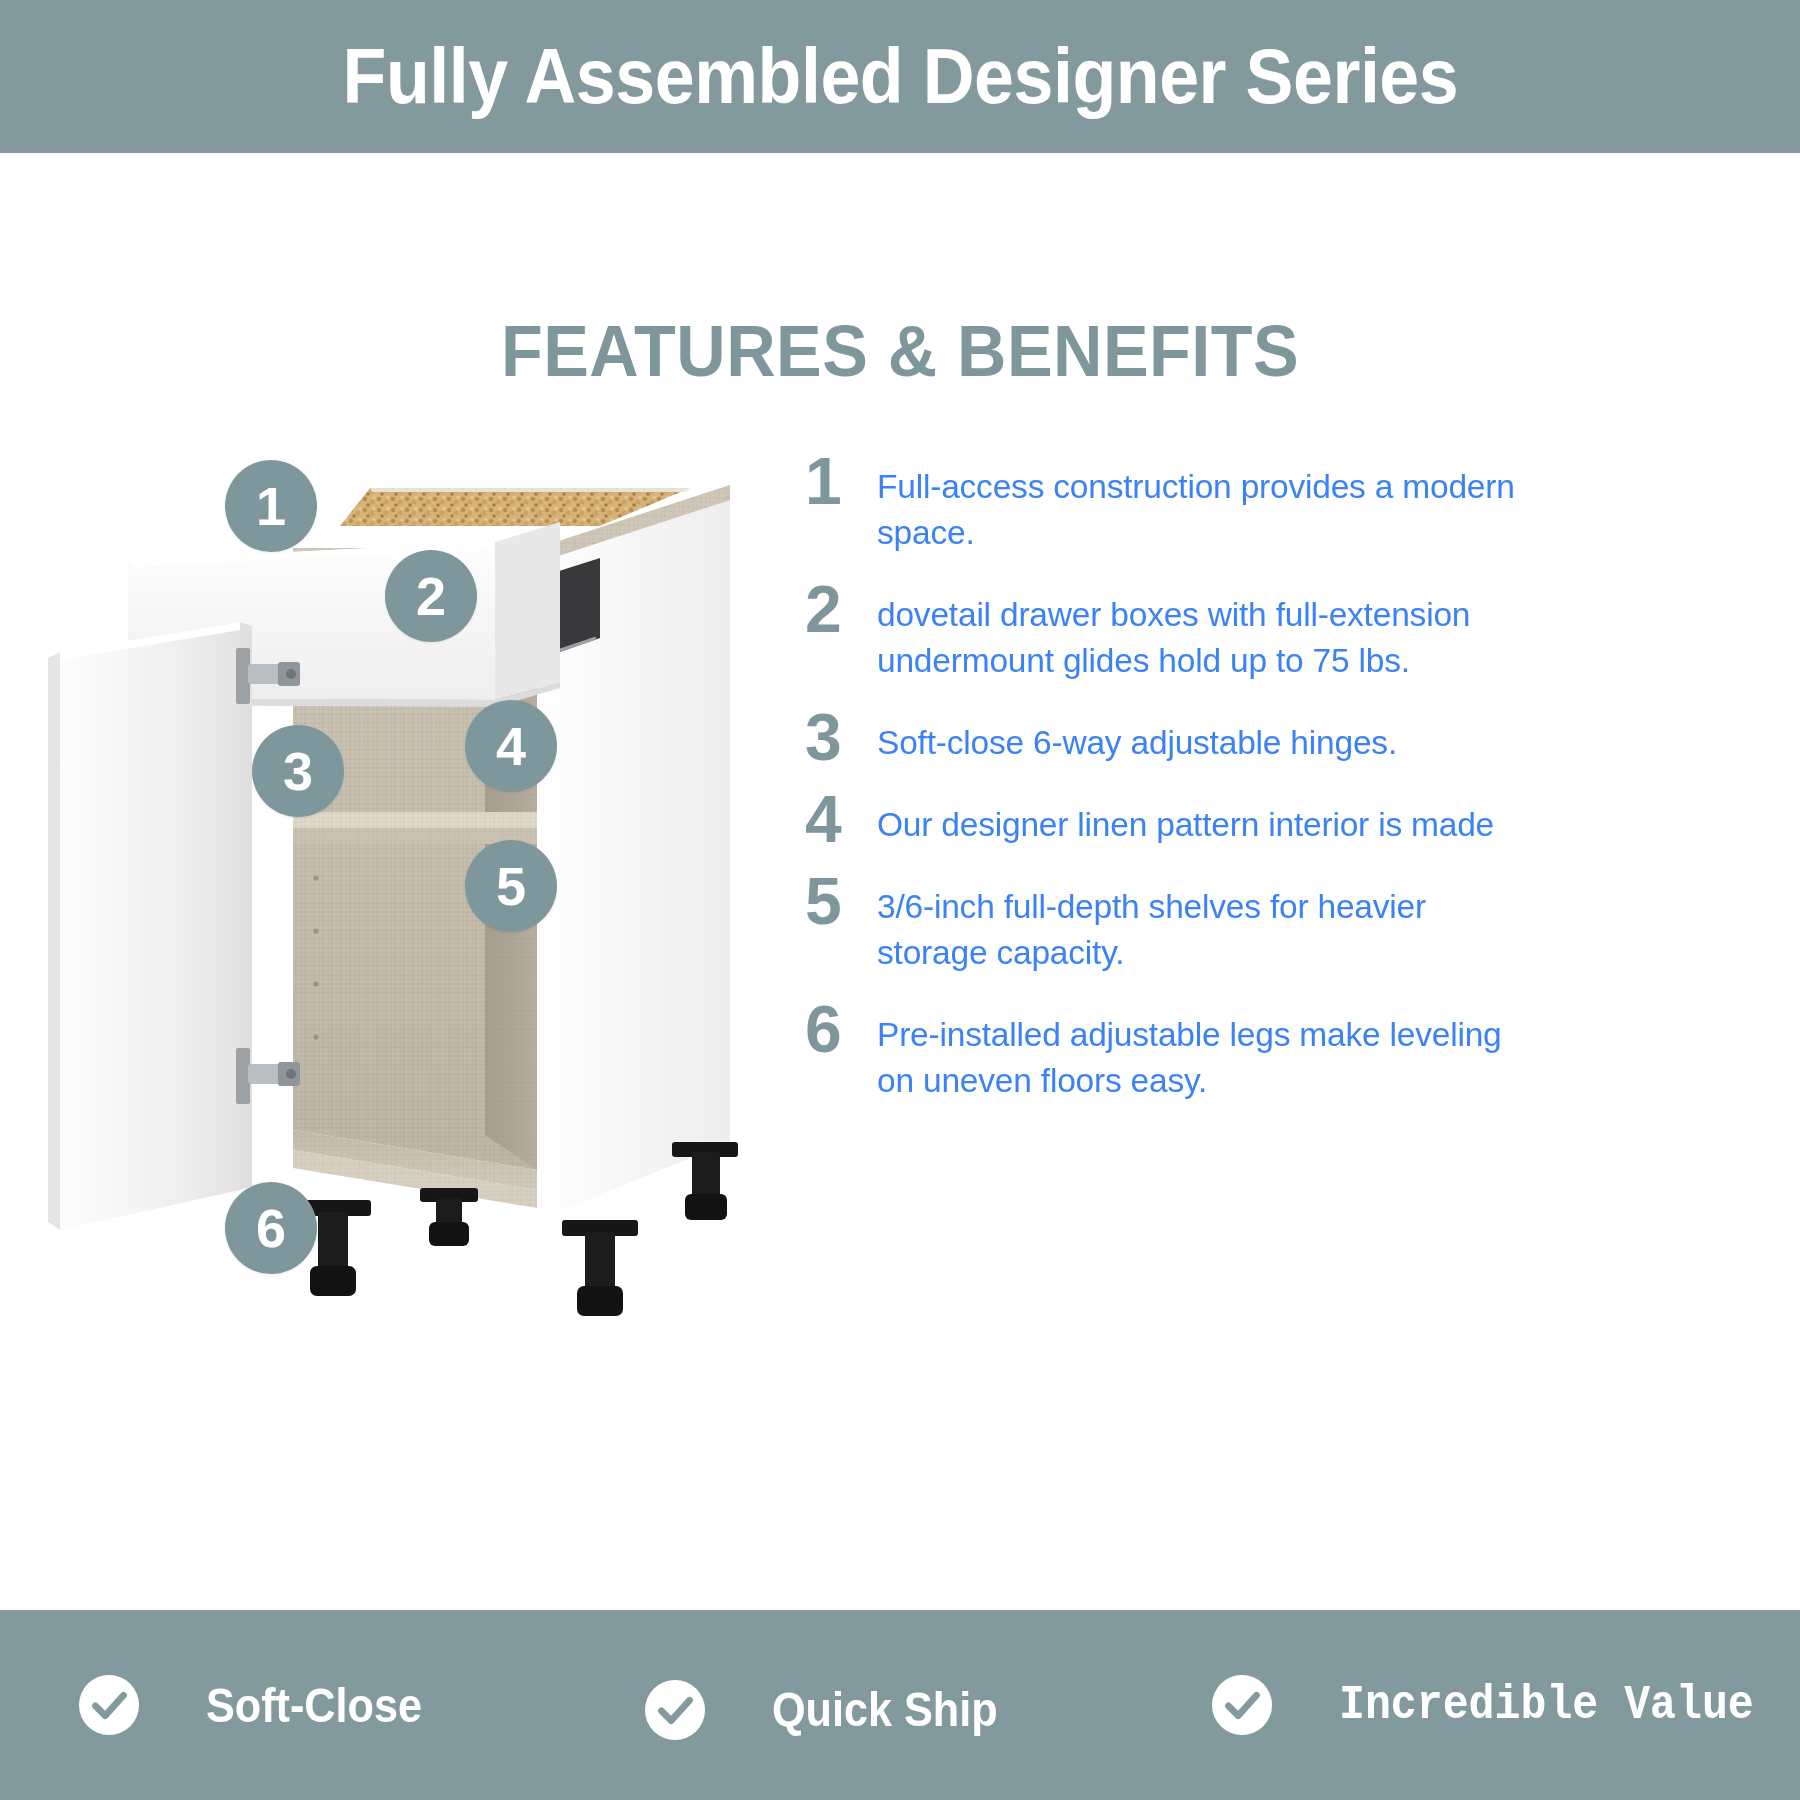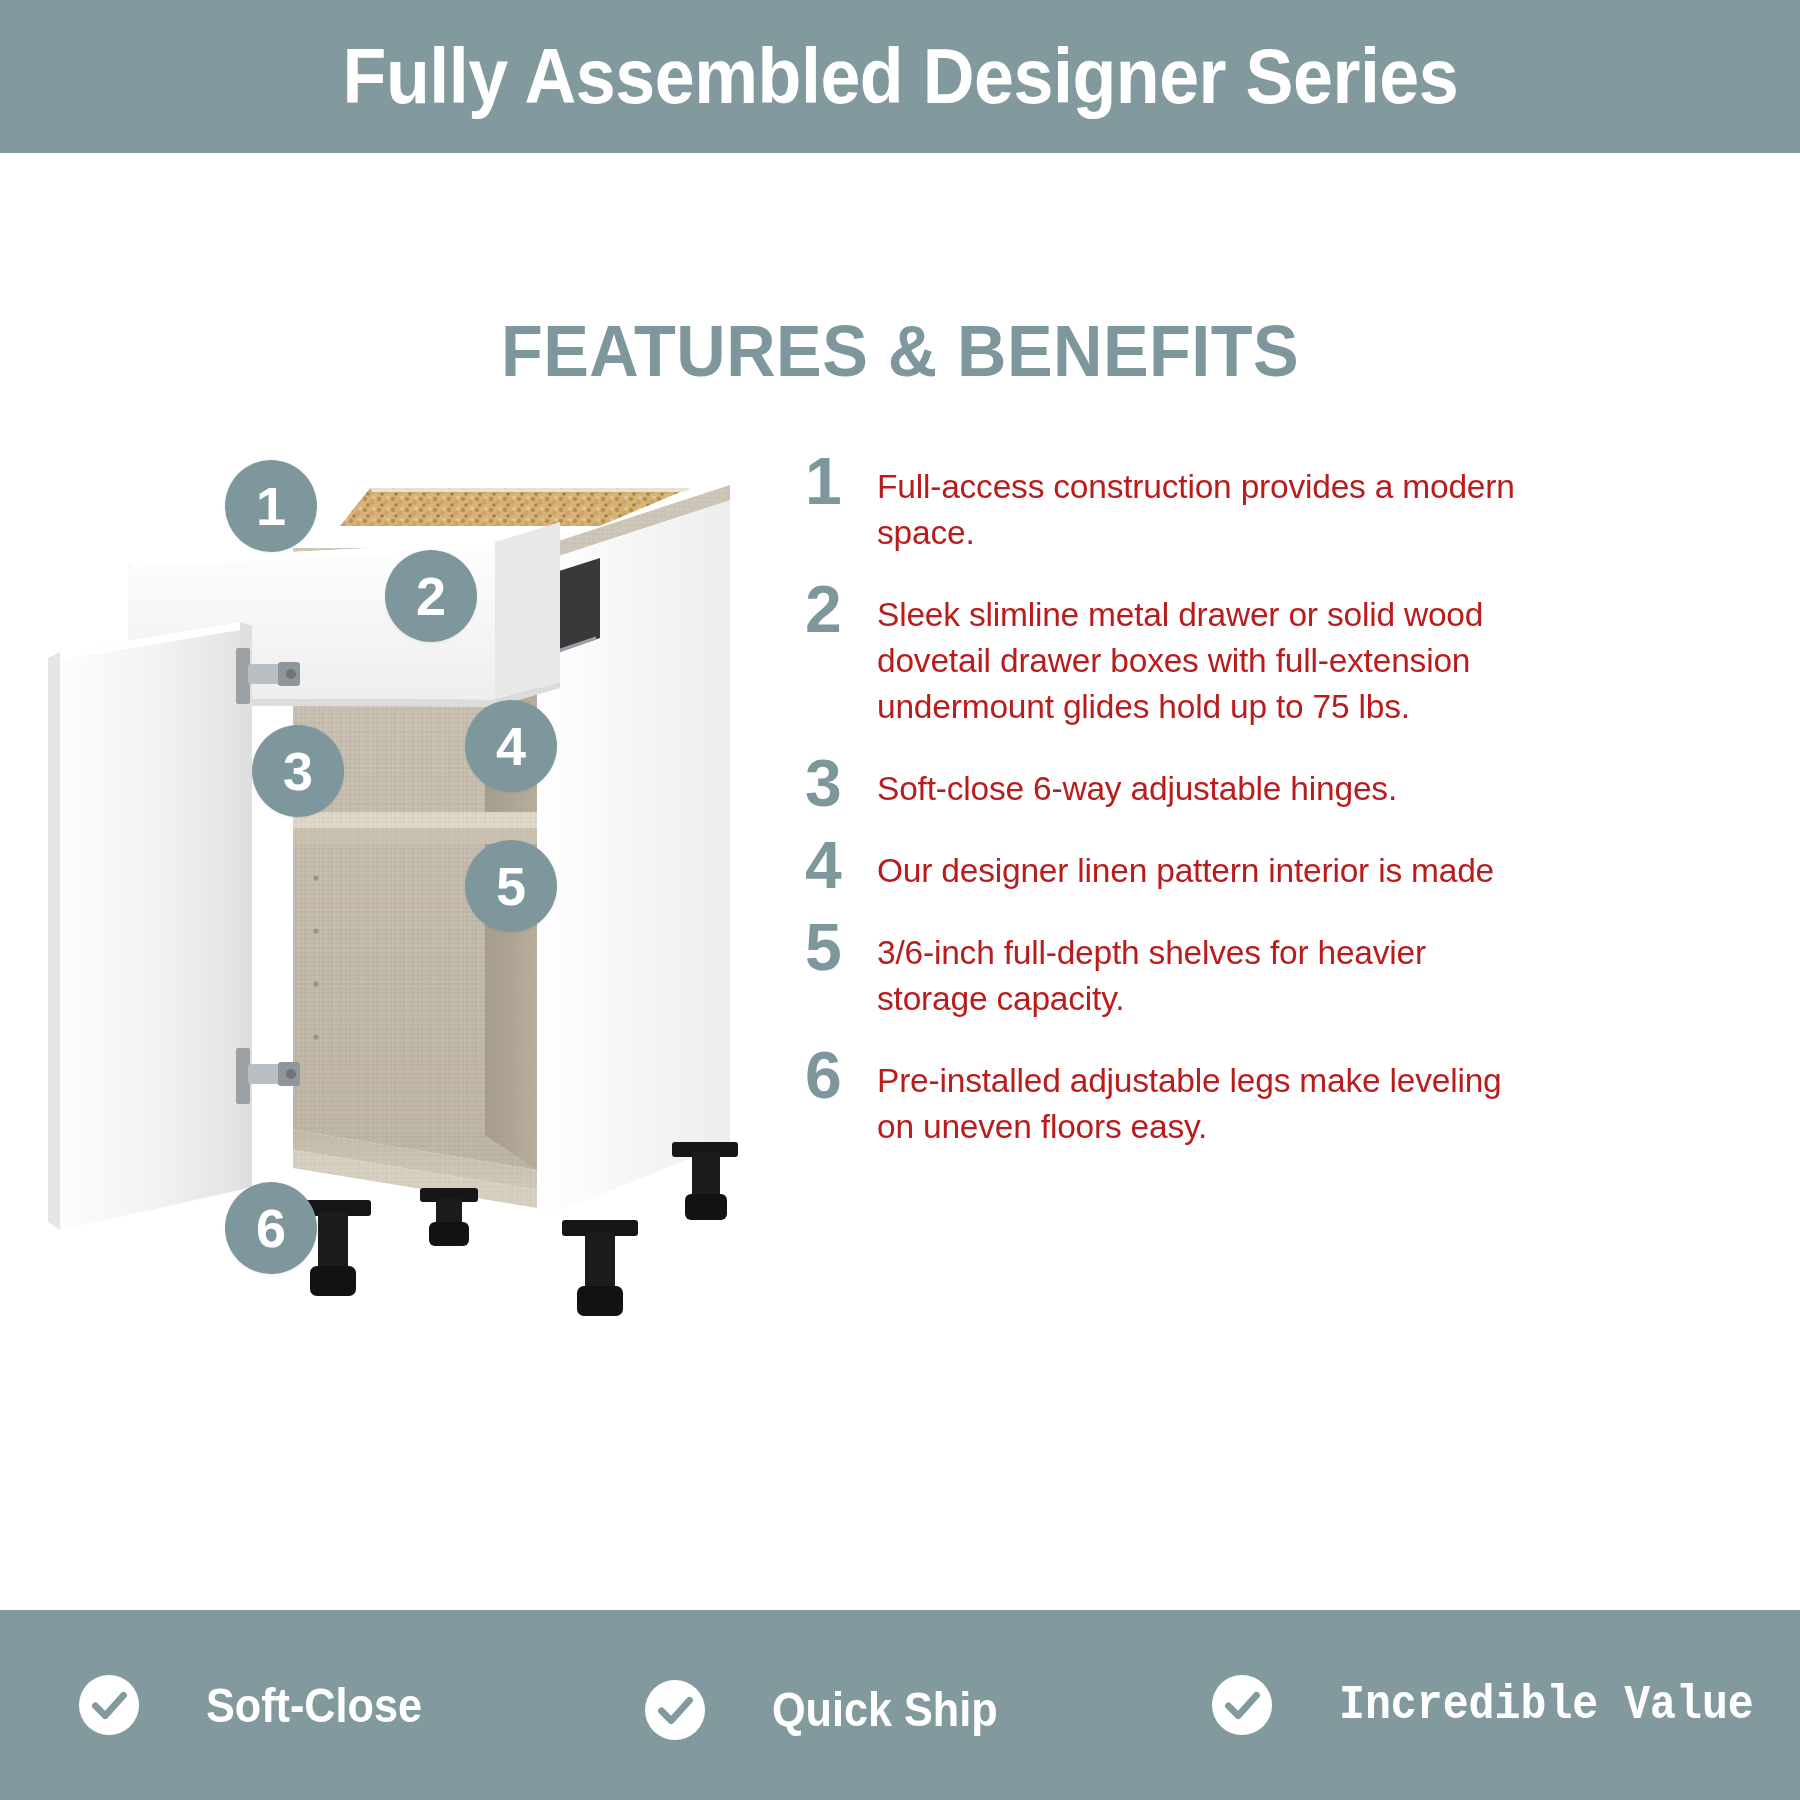--- a/index.html
+++ b/index.html
@@ -73,21 +73,21 @@
     flex:0 0 72px;
     color:#7e979c;
     font-weight:bold;
     font-size:66px;
     line-height:58px;
     text-align:left;
     padding-top:2px;
   }
   .feature-text{
     flex:1;
-    color:#b91c1c;
+    color:#3b82f6;
     font-size:33.5px;
     line-height:46px;
     font-family:"Liberation Sans", sans-serif;
     letter-spacing:-0.2px;
     padding-top:14px;
   }
   .feature-text .ln{display:block;}
   
   .footer-bar{
     position:absolute;left:0;top:1610px;width:1800px;height:190px;
@@ -269,21 +269,20 @@
       <div class="feature-num">1</div>
       <div class="feature-text">
         <span class="ln">Full-access construction provides a modern</span>
         <span class="ln">space.</span>
       </div>
     </div>
 
     <div class="feature-row">
       <div class="feature-num">2</div>
       <div class="feature-text">
-        <span class="ln">Sleek slimline metal drawer or solid wood</span>
         <span class="ln">dovetail drawer boxes with full-extension</span>
         <span class="ln">undermount glides hold up to 75 lbs.</span>
       </div>
     </div>
 
     <div class="feature-row">
       <div class="feature-num">3</div>
       <div class="feature-text">
         <span class="ln">Soft-close 6-way adjustable hinges.</span>
       </div>

